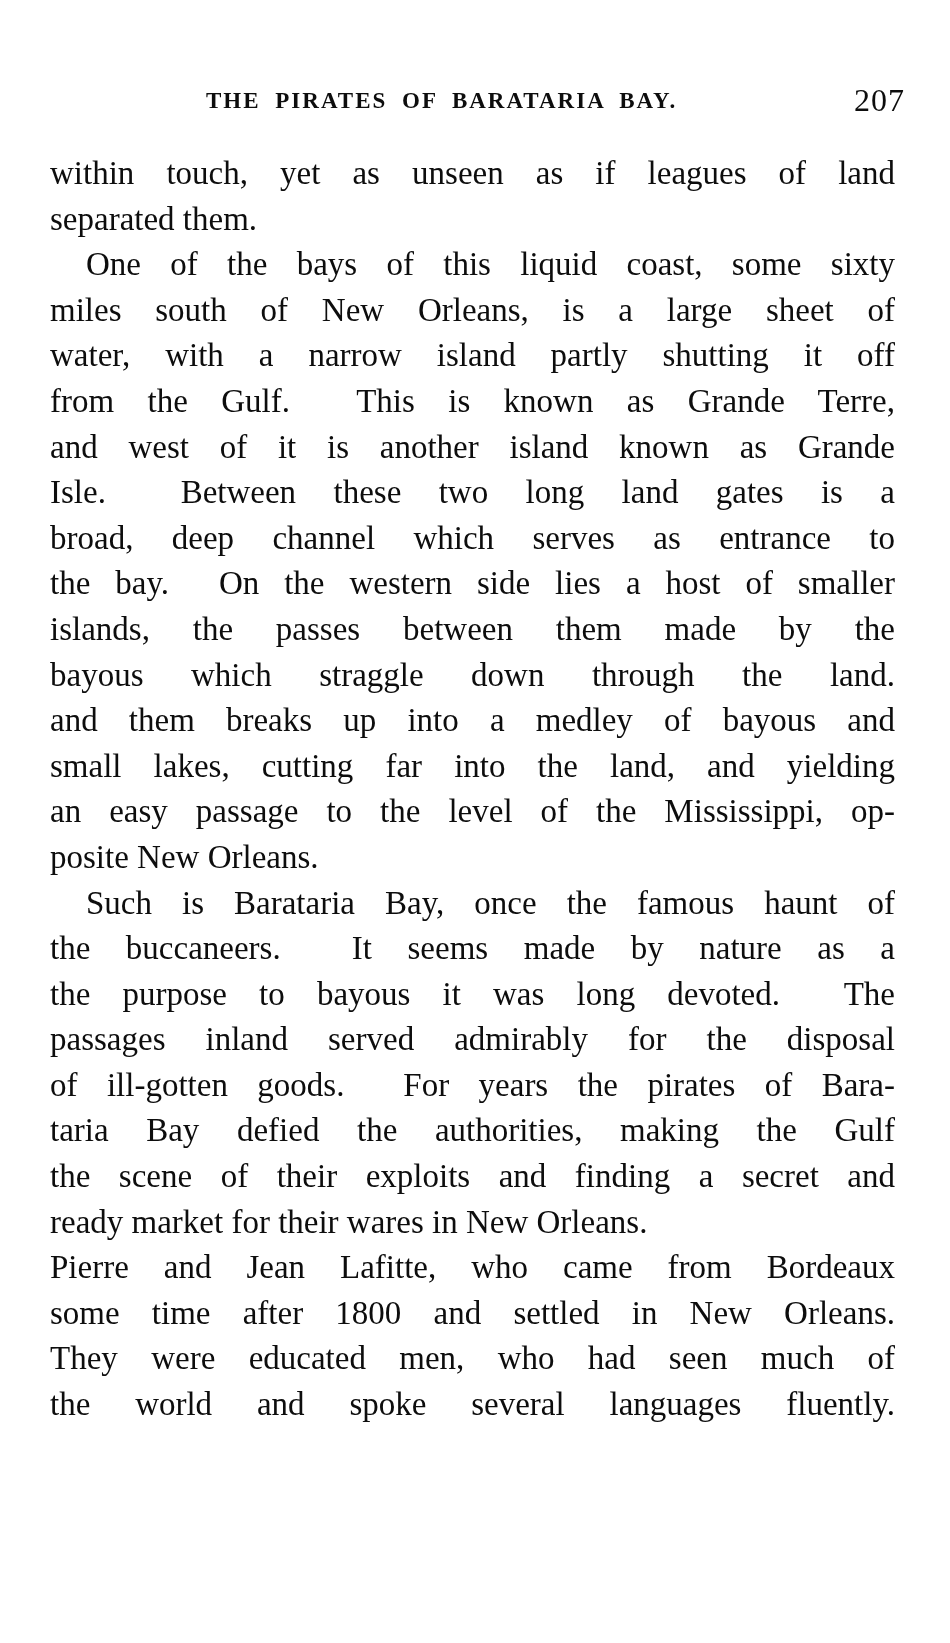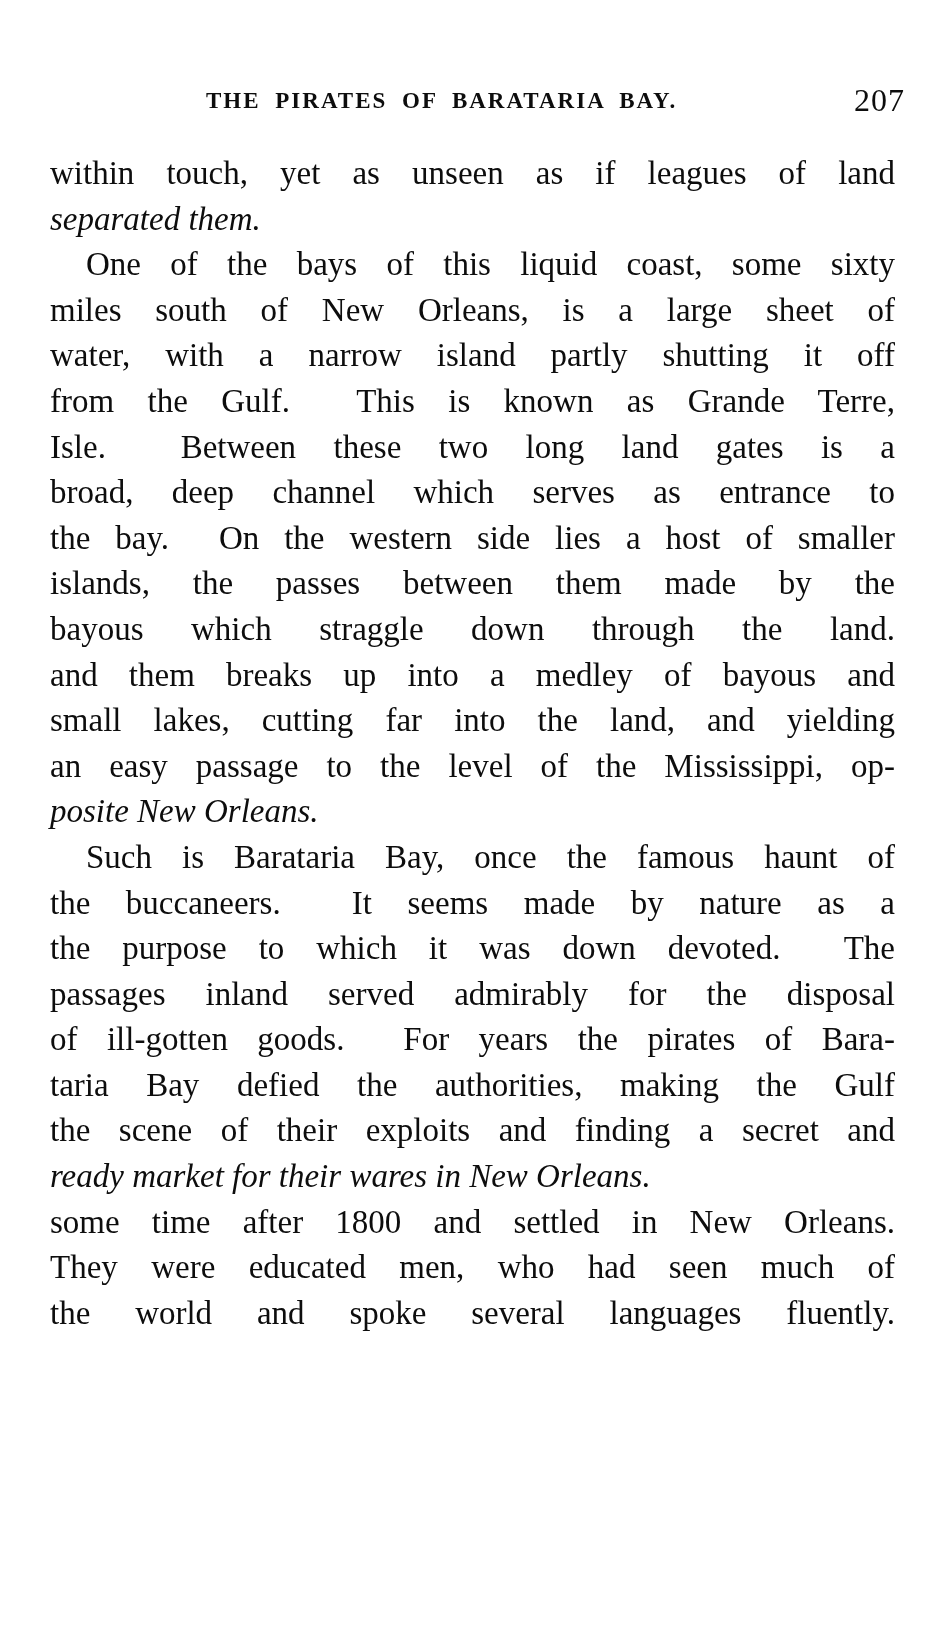--- a/index.html
+++ b/index.html
@@ -51,21 +51,20 @@
   }
   .text-line {
     height: 45.6px;
     text-align: justify;
     text-align-last: justify;
     white-space: pre-wrap;
   }
   .text-line.left {
     text-align: left;
     text-align-last: left;
-    font-style: italic;
   }
   .text-line.indent {
     text-indent: 36px;
   }
 </style>
 </head>
 <body>
 
 <div class="page">
   <div class="running-header">
@@ -73,34 +72,36 @@
     <span class="page-number">207</span>
   </div>
 
   <div class="body-text">
       <div class="text-line">within touch, yet as unseen as if leagues of land</div>
       <div class="text-line left">separated them.</div>
       <div class="text-line indent">One of the bays of this liquid coast, some sixty</div>
       <div class="text-line">miles south of New Orleans, is a large sheet of</div>
       <div class="text-line">water, with a narrow island partly shutting it off</div>
       <div class="text-line">from the Gulf.  This is known as Grande Terre,</div>
+      <div class="text-line">and west of it is another island known as Grande</div>
       <div class="text-line">Isle.  Between these two long land gates is a</div>
       <div class="text-line">broad, deep channel which serves as entrance to</div>
       <div class="text-line">the bay.  On the western side lies a host of smaller</div>
       <div class="text-line">islands, the passes between them made by the</div>
       <div class="text-line">bayous which straggle down through the land.</div>
       <div class="text-line">and them breaks up into a medley of bayous and</div>
       <div class="text-line">small lakes, cutting far into the land, and yielding</div>
       <div class="text-line">an easy passage to the level of the Mississippi, op-</div>
       <div class="text-line left">posite New Orleans.</div>
       <div class="text-line indent">Such is Barataria Bay, once the famous haunt of</div>
       <div class="text-line">the buccaneers.  It seems made by nature as a</div>
-      <div class="text-line">the purpose to which it was down devoted.  The</div>
+      <div class="text-line">the purpose to bayous it was long devoted.  The</div>
       <div class="text-line">passages inland served admirably for the disposal</div>
       <div class="text-line">of ill-gotten goods.  For years the pirates of Bara-</div>
       <div class="text-line">taria Bay defied the authorities, making the Gulf</div>
       <div class="text-line">the scene of their exploits and finding a secret and</div>
       <div class="text-line left">ready market for their wares in New Orleans.</div>
+      <div class="text-line">Pierre and Jean Lafitte, who came from Bordeaux</div>
       <div class="text-line">some time after 1800 and settled in New Orleans.</div>
       <div class="text-line">They were educated men, who had seen much of</div>
       <div class="text-line">the world and spoke several languages fluently.</div>
     </div>
 </div>
 
 </body></html>

